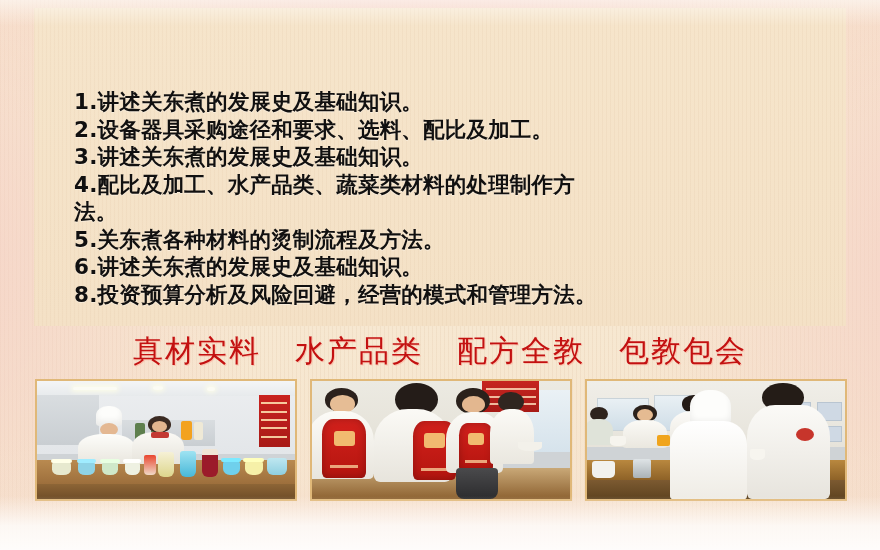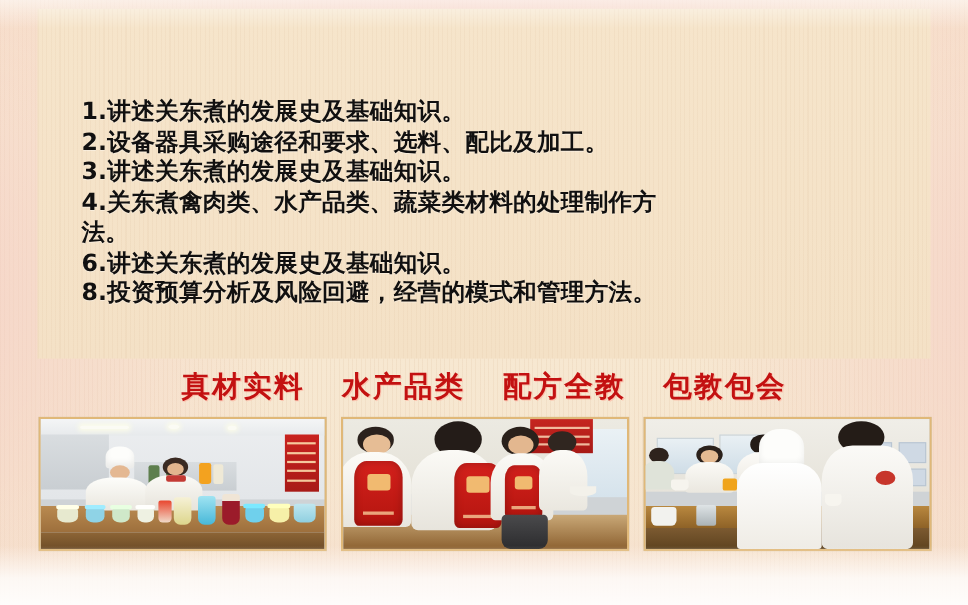--- a/index.html
+++ b/index.html
@@ -52,22 +52,22 @@
   .num { font-family:"DejaVu Sans","Liberation Sans",sans-serif; font-weight:900; }
 
   
   #slogan {
     position:absolute; left:0; top:326px; width:880px; height:50px;
     display:flex; align-items:center; justify-content:center;
     gap:34px;
   }
   .slog {
     color:#c31111;
-    font-weight:700;
-    font-size:26px;
+    font-weight:400;
+    font-size:30px;
     letter-spacing:2px;
     white-space:pre;
     text-shadow:1px 1px 0 rgba(255,170,150,.55);
   }
 
   
   #photos {
     position:absolute; left:35px; top:379px;
     width:812px; height:122px;
     display:flex; gap:13px;
@@ -140,24 +140,25 @@
   <div id="plate"></div>
 
   <div id="list">
 
     <div class="line"><span class="num">1.</span><span>讲述关东煮的发展史及基础知识。</span></div>
 
     <div class="line"><span class="num">2.</span><span>设备器具采购途径和要求、选料、配比及加工。</span></div>
 
     <div class="line"><span class="num">3.</span><span>讲述关东煮的发展史及基础知识。</span></div>
 
-    <div class="line"><span class="num">4.</span><span>关东煮禽肉类、水产品类、蔬菜类材料的处理制作方</span></div>
+    <div class="line"><span class="num">4.</span><span>配比及加工、水产品类、蔬菜类材料的处理制作方</span></div>
 
     <div class="line"><span class="num"></span><span>法。</span></div>
 
+    <div class="line"><span class="num">5.</span><span>关东煮各种材料的烫制流程及方法。</span></div>
 
     <div class="line"><span class="num">6.</span><span>讲述关东煮的发展史及基础知识。</span></div>
 
 
     <div class="line"><span class="num">8.</span><span>投资预算分析及风险回避，经营的模式和管理方法。</span></div>
 
   </div>
 
   <div id="slogan">
     <span class="slog">真材实料</span>

